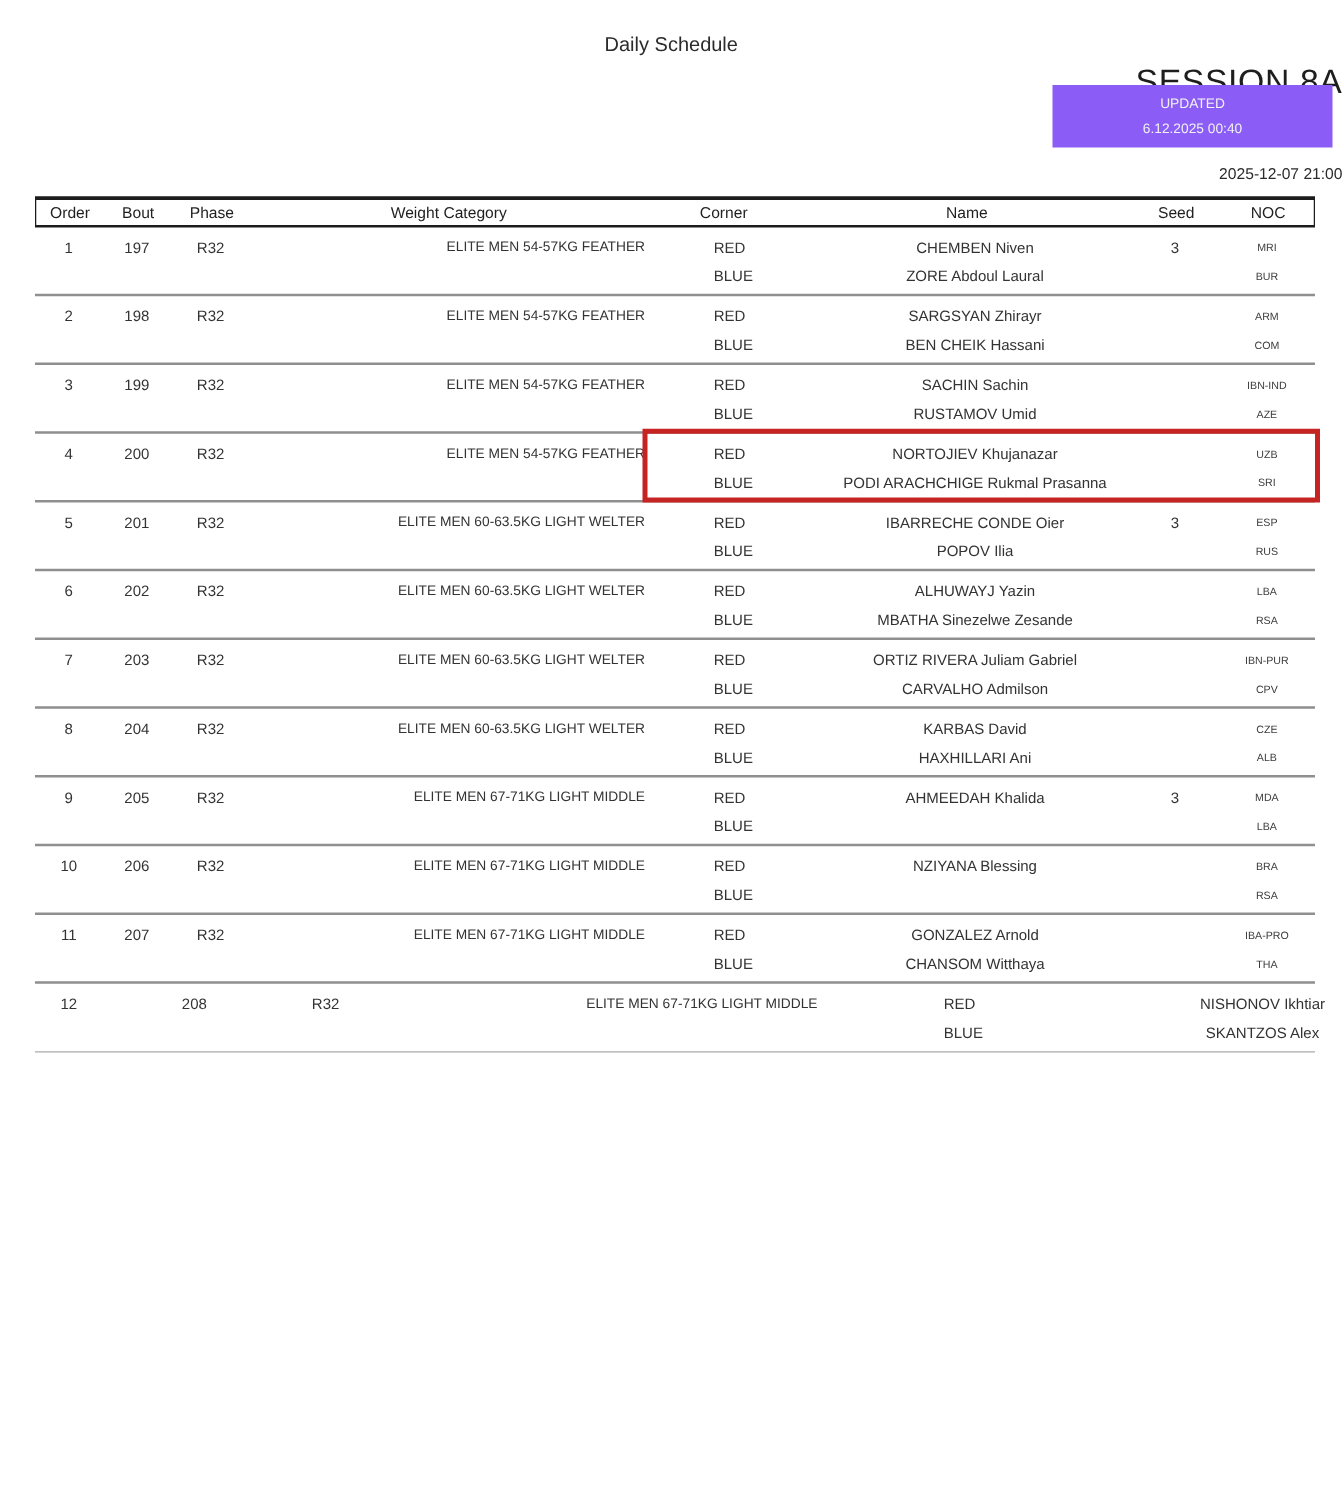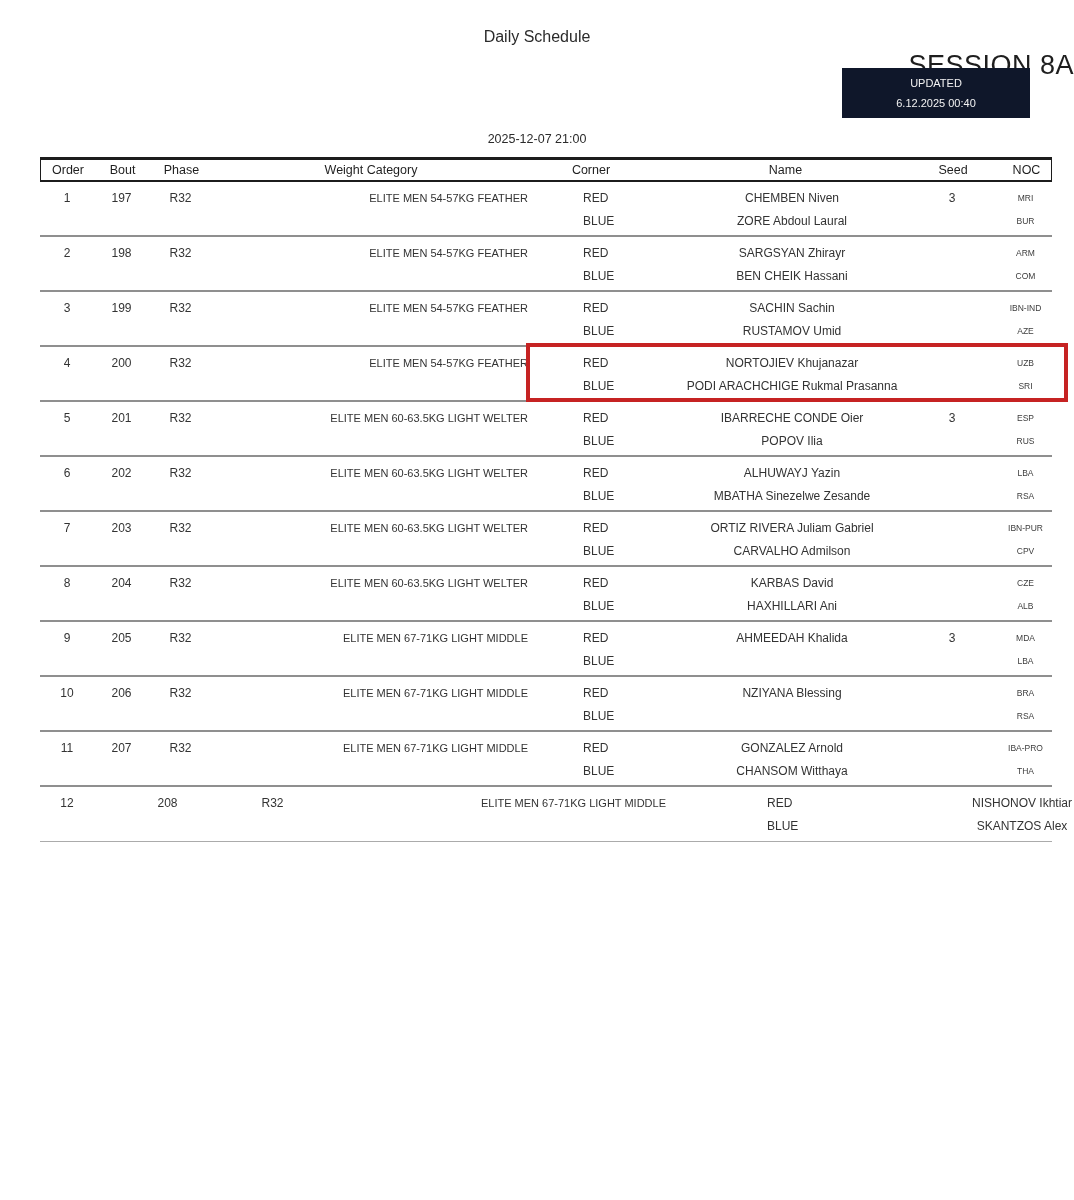--- a/index.html
+++ b/index.html
@@ -11,36 +11,35 @@
   }
   .doc-title {
     position: absolute; top: 16px; left: 0; width: 100%;
     text-align: center; font-size: 16px; color: #2b2b2b; margin-top: 12px;
   }
   .session-title {
     position: absolute; top: 50px; left: 0; width: 100%;
     text-align: right; font-size: 27px; color: #1e1e1e; letter-spacing: 0.5px;
   }
   .updated-box {
-    position: absolute; left: 842px; top: 68px; width: 188px; height: 50px;
-    background: #0f172a; color: #f2f2f2;
+    position: absolute; left: 842px; top: 68px; width: 224px; height: 50px;
+    background: #8b5cf6; color: #f2f2f2;
     display: flex; flex-direction: column; justify-content: center; gap: 8px;
     text-align: center; font-size: 11px;
   }
   .session-datetime {
     position: absolute; top: 132px; left: 0; width: 100%;
-    text-align: center; font-size: 12.5px; color: #2b2b2b;
+    text-align: right; font-size: 12.5px; color: #2b2b2b;
   }
   .schedule-table {
     position: absolute; left: 28px; top: 157px; width: 1024px;
   }
   .grid-cols {
     display: grid;
     grid-template-columns: 54px 55px 63px 316px 124px 265px 70px 77px;
-    margin-left: 12px;
   }
   .header-row {
     height: 25px; align-items: center;
     border: 1.5px solid #1c1c1c; border-top-width: 3px; border-bottom-width: 2px;
     box-sizing: border-box;
     font-size: 12.5px; color: #1f1f1f;
   }
   .header-row .hc { text-align: center; }
   .bout-row {
     position: relative;

